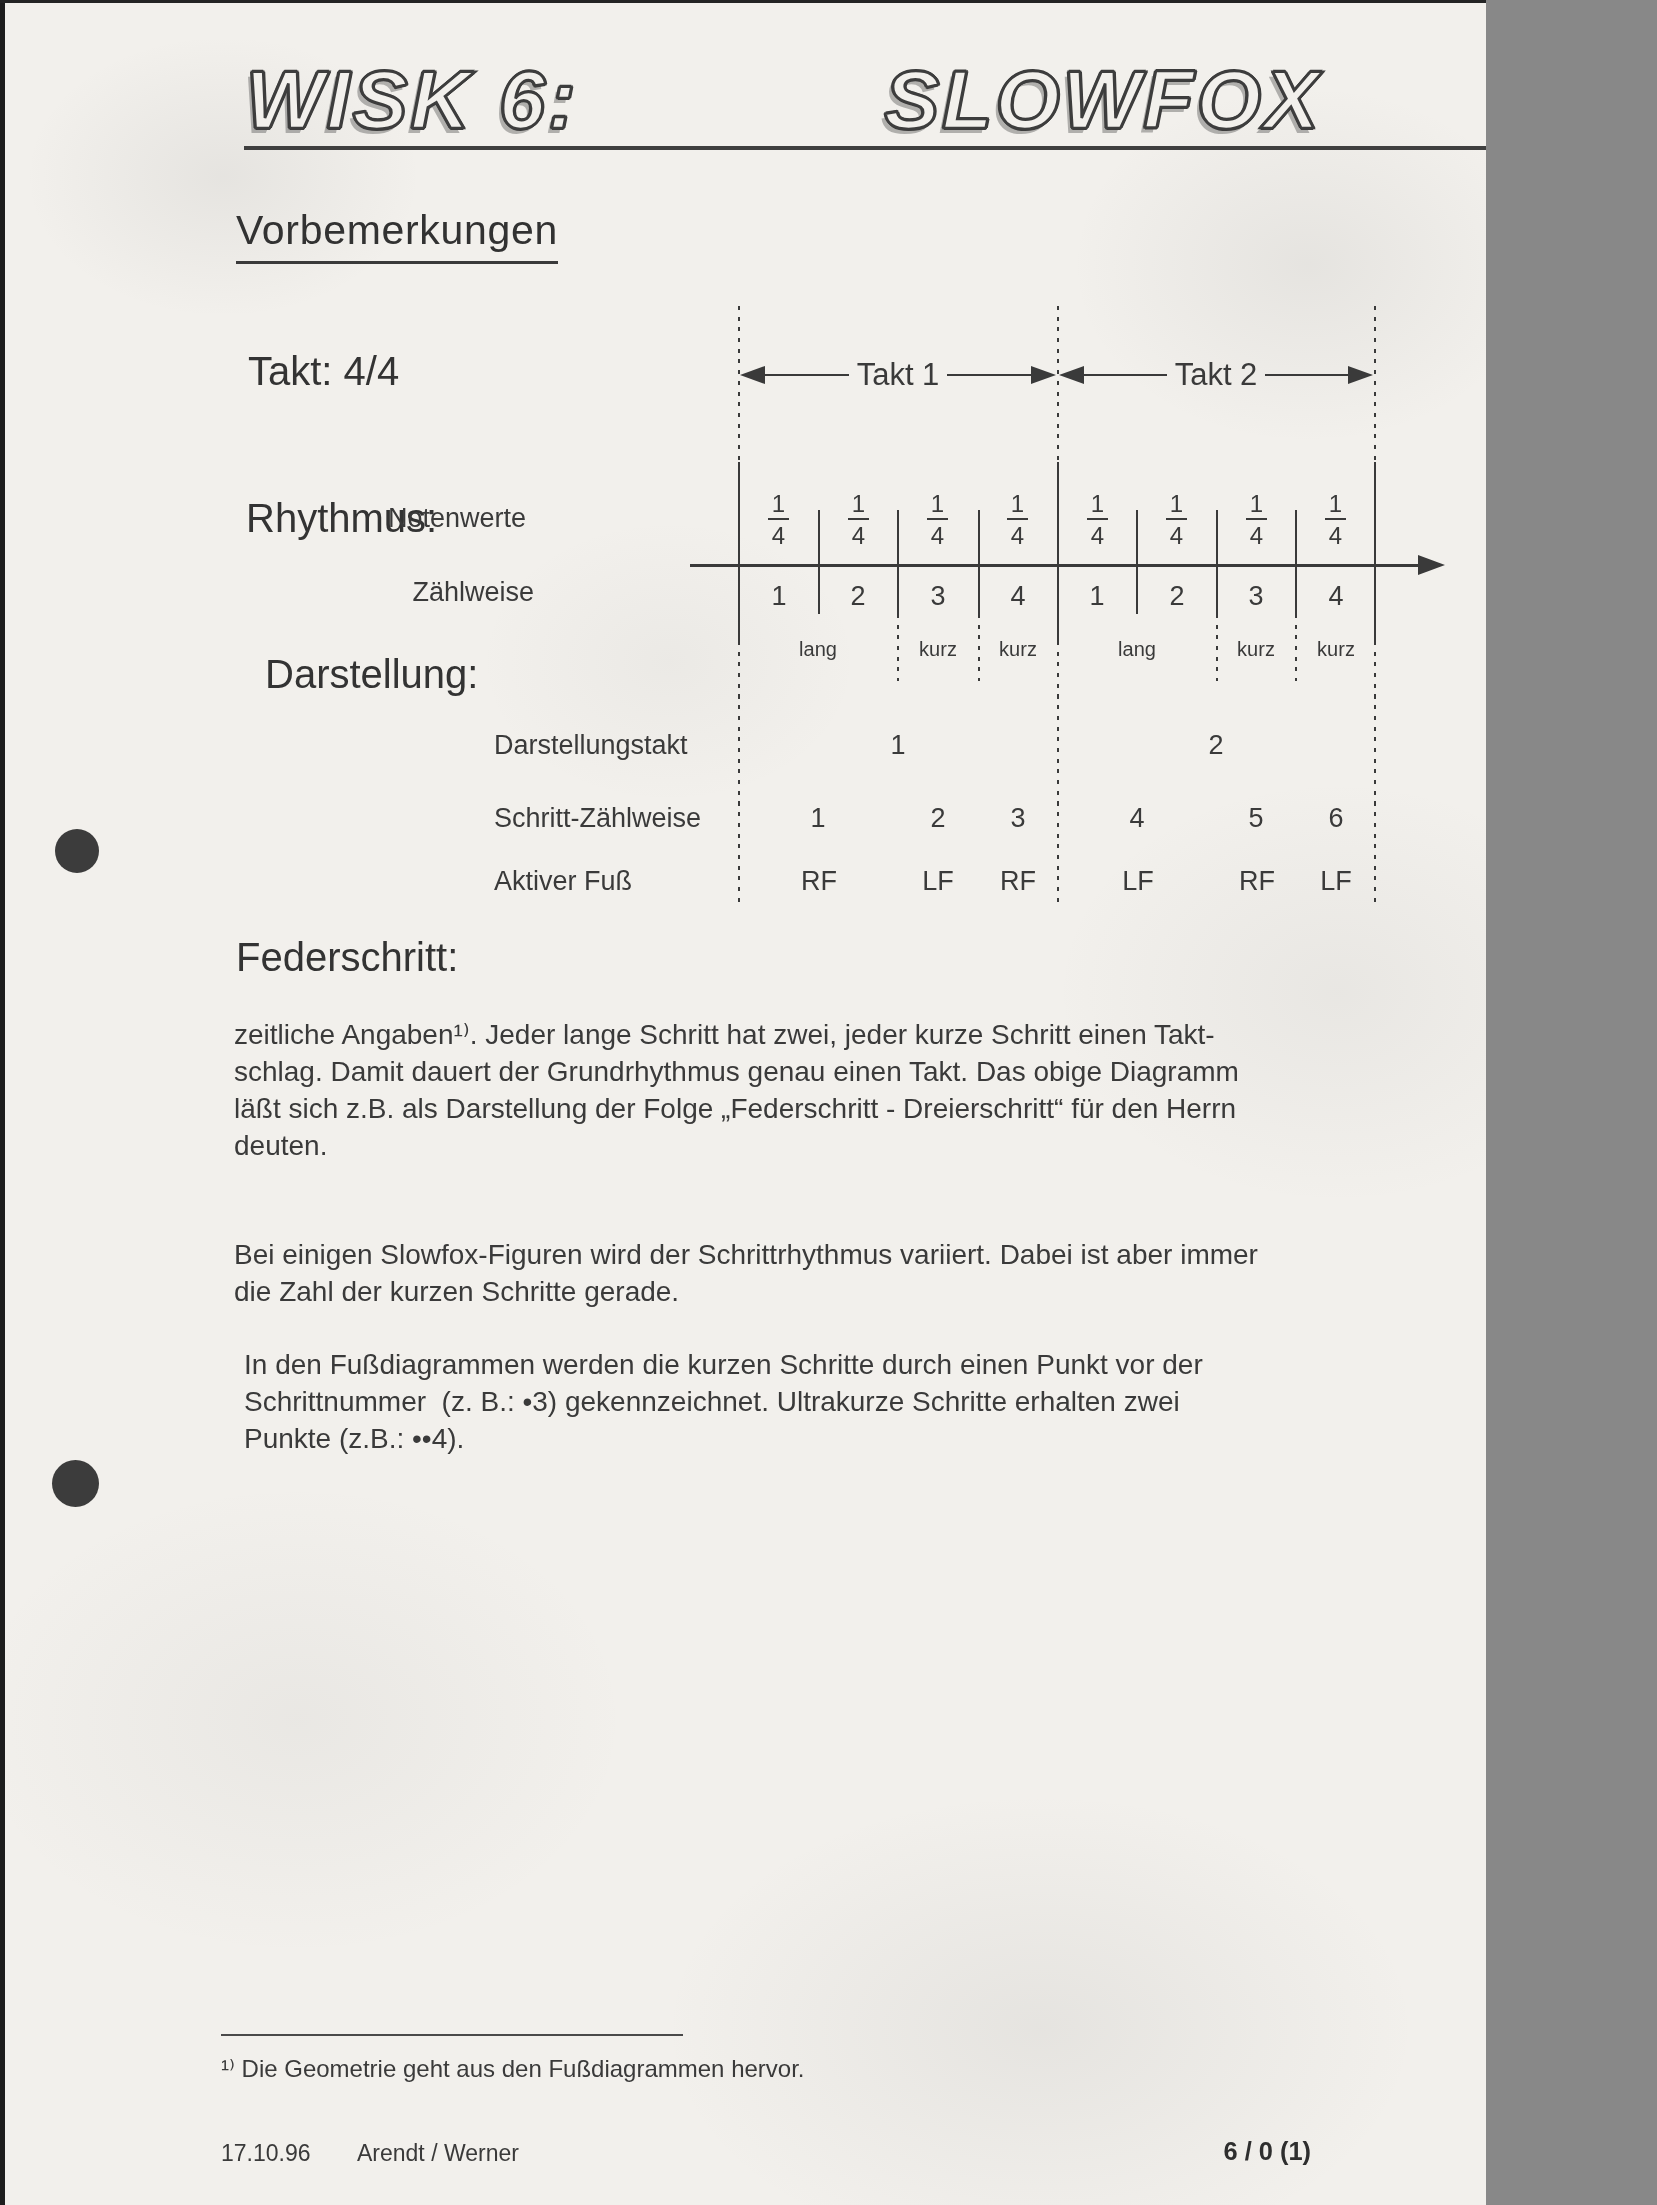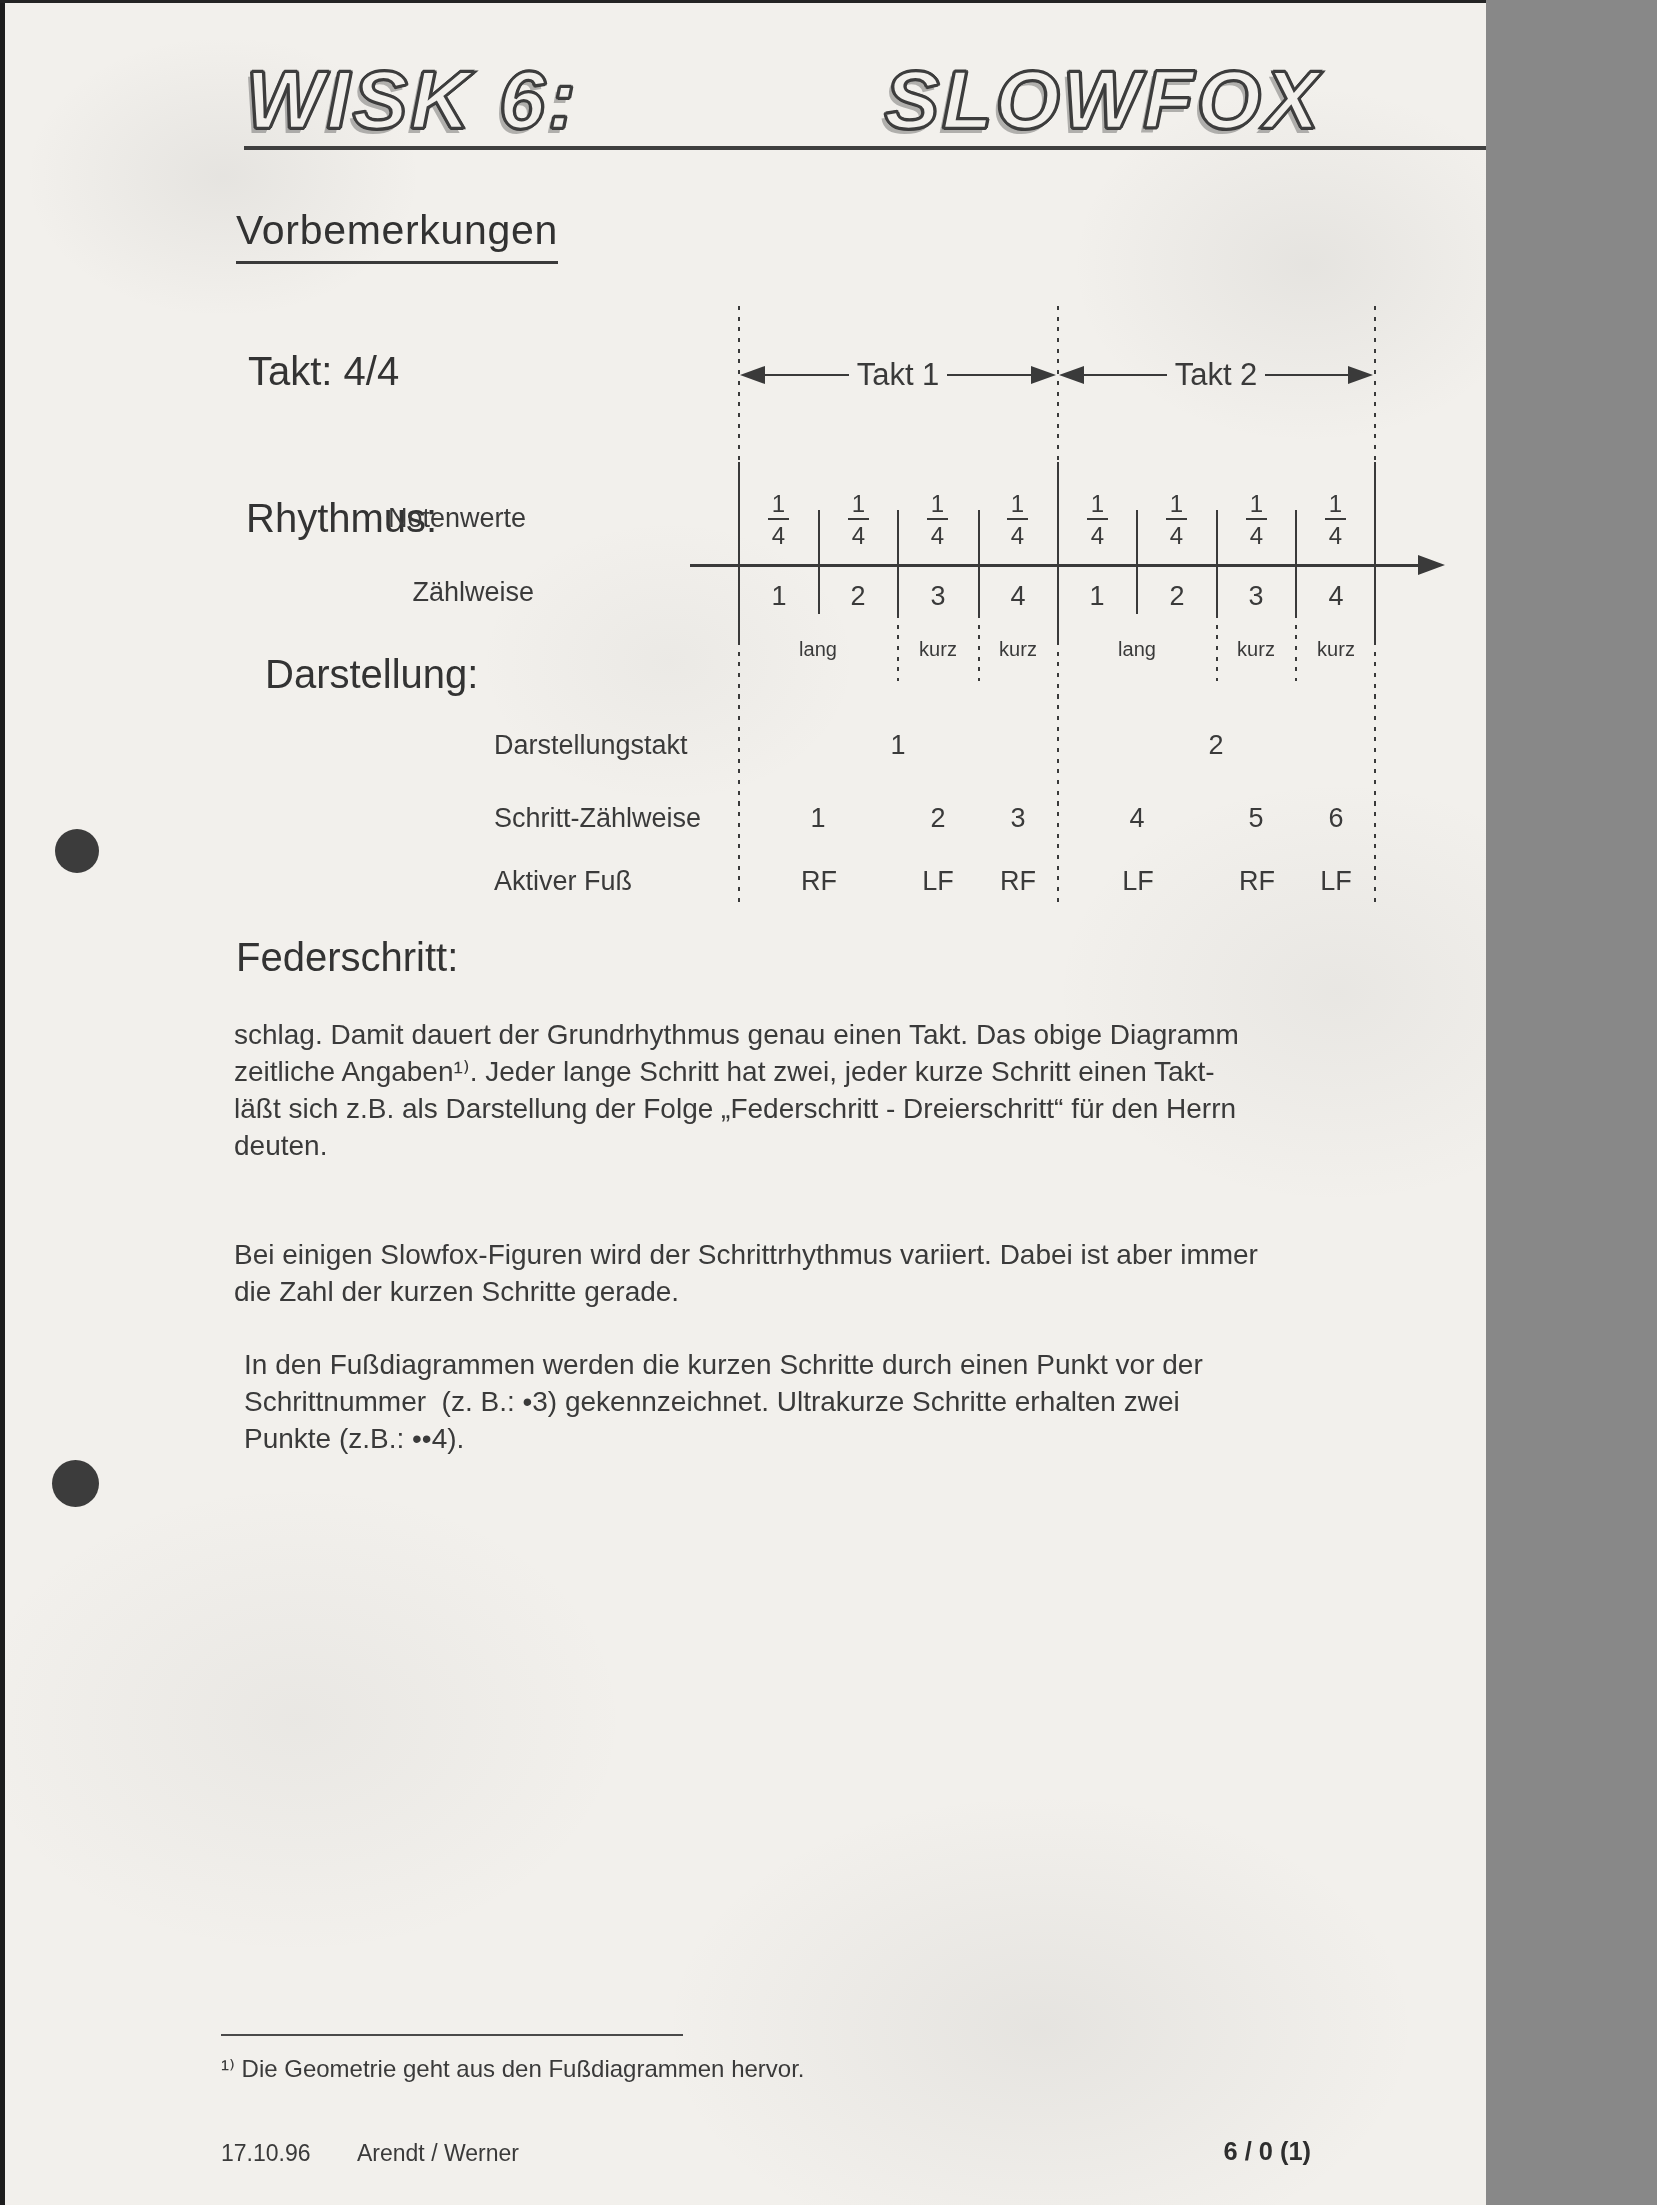--- a/index.html
+++ b/index.html
@@ -217,22 +217,22 @@
   <div class="abs fig-num" style="left:792px;top:866px;width:54px;">RF</div>
   <div class="abs fig-num" style="left:911px;top:866px;width:54px;">LF</div>
   <div class="abs fig-num" style="left:991px;top:866px;width:54px;">RF</div>
   <div class="abs fig-num" style="left:1111px;top:866px;width:54px;">LF</div>
   <div class="abs fig-num" style="left:1230px;top:866px;width:54px;">RF</div>
   <div class="abs fig-num" style="left:1309px;top:866px;width:54px;">LF</div>
 
   <div class="abs h-label" style="left:236px;top:935px;">Federschritt:</div>
 
   <div class="abs" style="left:234px;top:1016px;width:1211px;">
+    <div class="body-line">zeitliche Angaben¹⁾. Jeder lange Schritt hat zwei, jeder kurze Schritt einen Takt-</div>
     <div class="body-line">schlag. Damit dauert der Grundrhythmus genau einen Takt. Das obige Diagramm</div>
-    <div class="body-line">zeitliche Angaben¹⁾. Jeder lange Schritt hat zwei, jeder kurze Schritt einen Takt-</div>
     <div class="body-line">läßt sich z.B. als Darstellung der Folge „Federschritt - Dreierschritt“ für den Herrn</div>
     <div class="body-line">deuten.</div>
   </div>
 
   <div class="abs" style="left:234px;top:1236px;width:1211px;">
     <div class="body-line">Bei einigen Slowfox-Figuren wird der Schrittrhythmus variiert. Dabei ist aber immer</div>
     <div class="body-line">die Zahl der kurzen Schritte gerade.</div>
   </div>
 
   <div class="abs" style="left:244px;top:1346px;width:1211px;">

